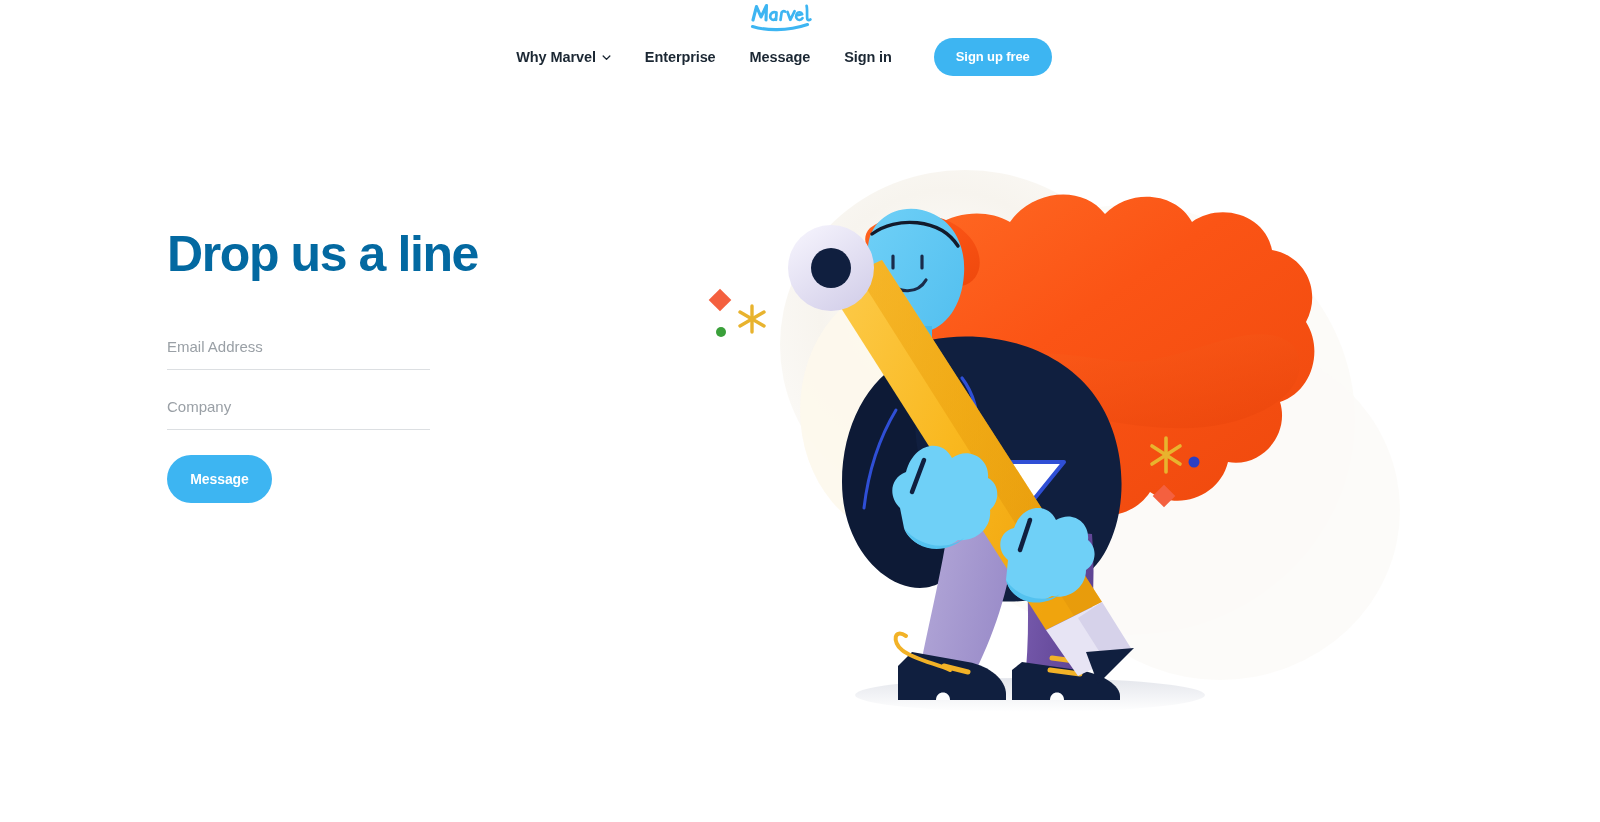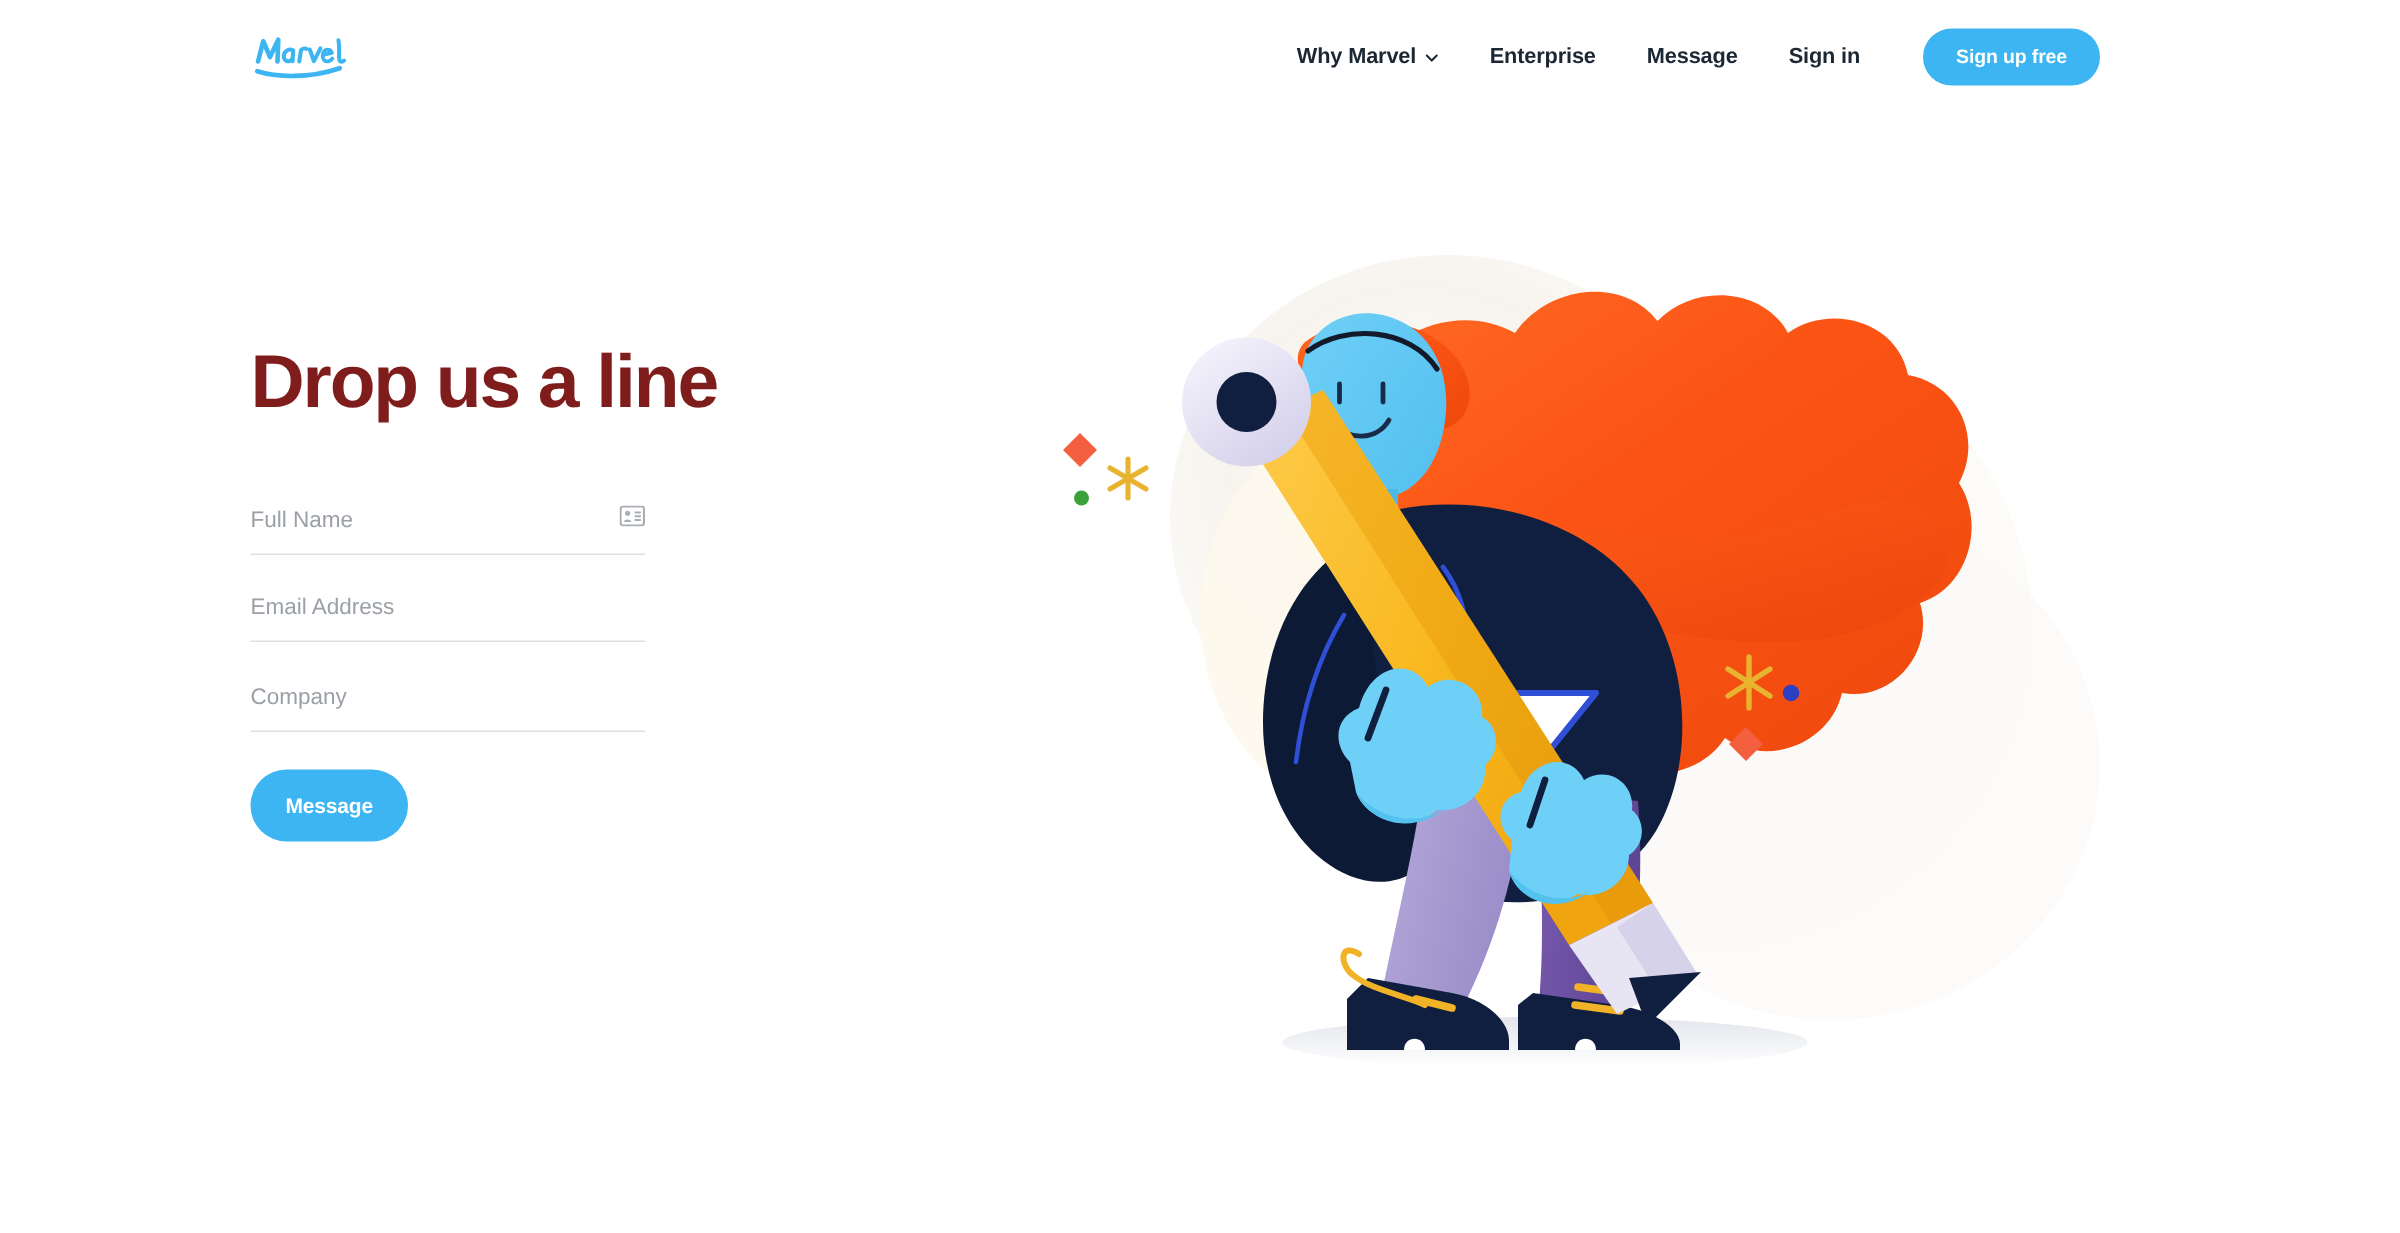--- a/index.html
+++ b/index.html
@@ -25,20 +25,21 @@
   .header {
     position: absolute;
     top: 0;
     left: 0;
     width: 1600px;
     height: 76px;
     display: flex;
     align-items: center;
     justify-content: space-between;
     padding: 0 200px 0 168px;
+    flex-direction: column;
   }
 
   .logo {
     width: 70px;
     height: 34px;
     display: block;
     cursor: pointer;
   }
 
   .nav {
@@ -89,21 +90,21 @@
   .form-col {
     position: absolute;
     left: 167px;
     top: 228px;
     width: 280px;
   }
 
   .page-title {
     font-size: 50px;
     font-weight: bold;
-    color: #7f1d1d;
+    color: #0369a1;
     margin: 0 0 56px 0;
     letter-spacing: -1.4px;
     line-height: 1.05;
     white-space: nowrap;
   }
 
   .field {
     position: relative;
     width: 263px;
     margin-bottom: 24px;
@@ -212,31 +213,20 @@
       <button class="signup-btn">Sign up free</button>
     </nav>
   </header>
 
   <section class="form-col">
 
     <h1 class="page-title">Drop us a line</h1>
 
     <form>
 
-      <div class="field f1">
-        <input type="text" placeholder="Full Name" style="">
-        <svg class="contact-icon" viewBox="0 0 17 14">
-          <rect x="0.7" y="0.7" width="15.6" height="12.6" rx="1.6" fill="none" stroke="#a9aeb3" stroke-width="1.4"></rect>
-          <circle cx="5.4" cy="5.2" r="1.7" fill="#a9aeb3"></circle>
-          <path d="M2.9,11 C3.3,8.8 7.5,8.8 7.9,11 Z" fill="#a9aeb3"></path>
-          <rect x="10" y="4.0" width="4.4" height="1.25" rx="0.6" fill="#a9aeb3"></rect>
-          <rect x="10" y="6.5" width="4.4" height="1.25" rx="0.6" fill="#a9aeb3"></rect>
-          <rect x="10" y="9.0" width="4.4" height="1.25" rx="0.6" fill="#a9aeb3"></rect>
-        </svg>
-      </div>
 
       <div class="field f2">
         <input type="email" placeholder="Email Address" style="">
       </div>
 
       <div class="field f3">
         <input type="text" placeholder="Company" style="">
       </div>
 
 

